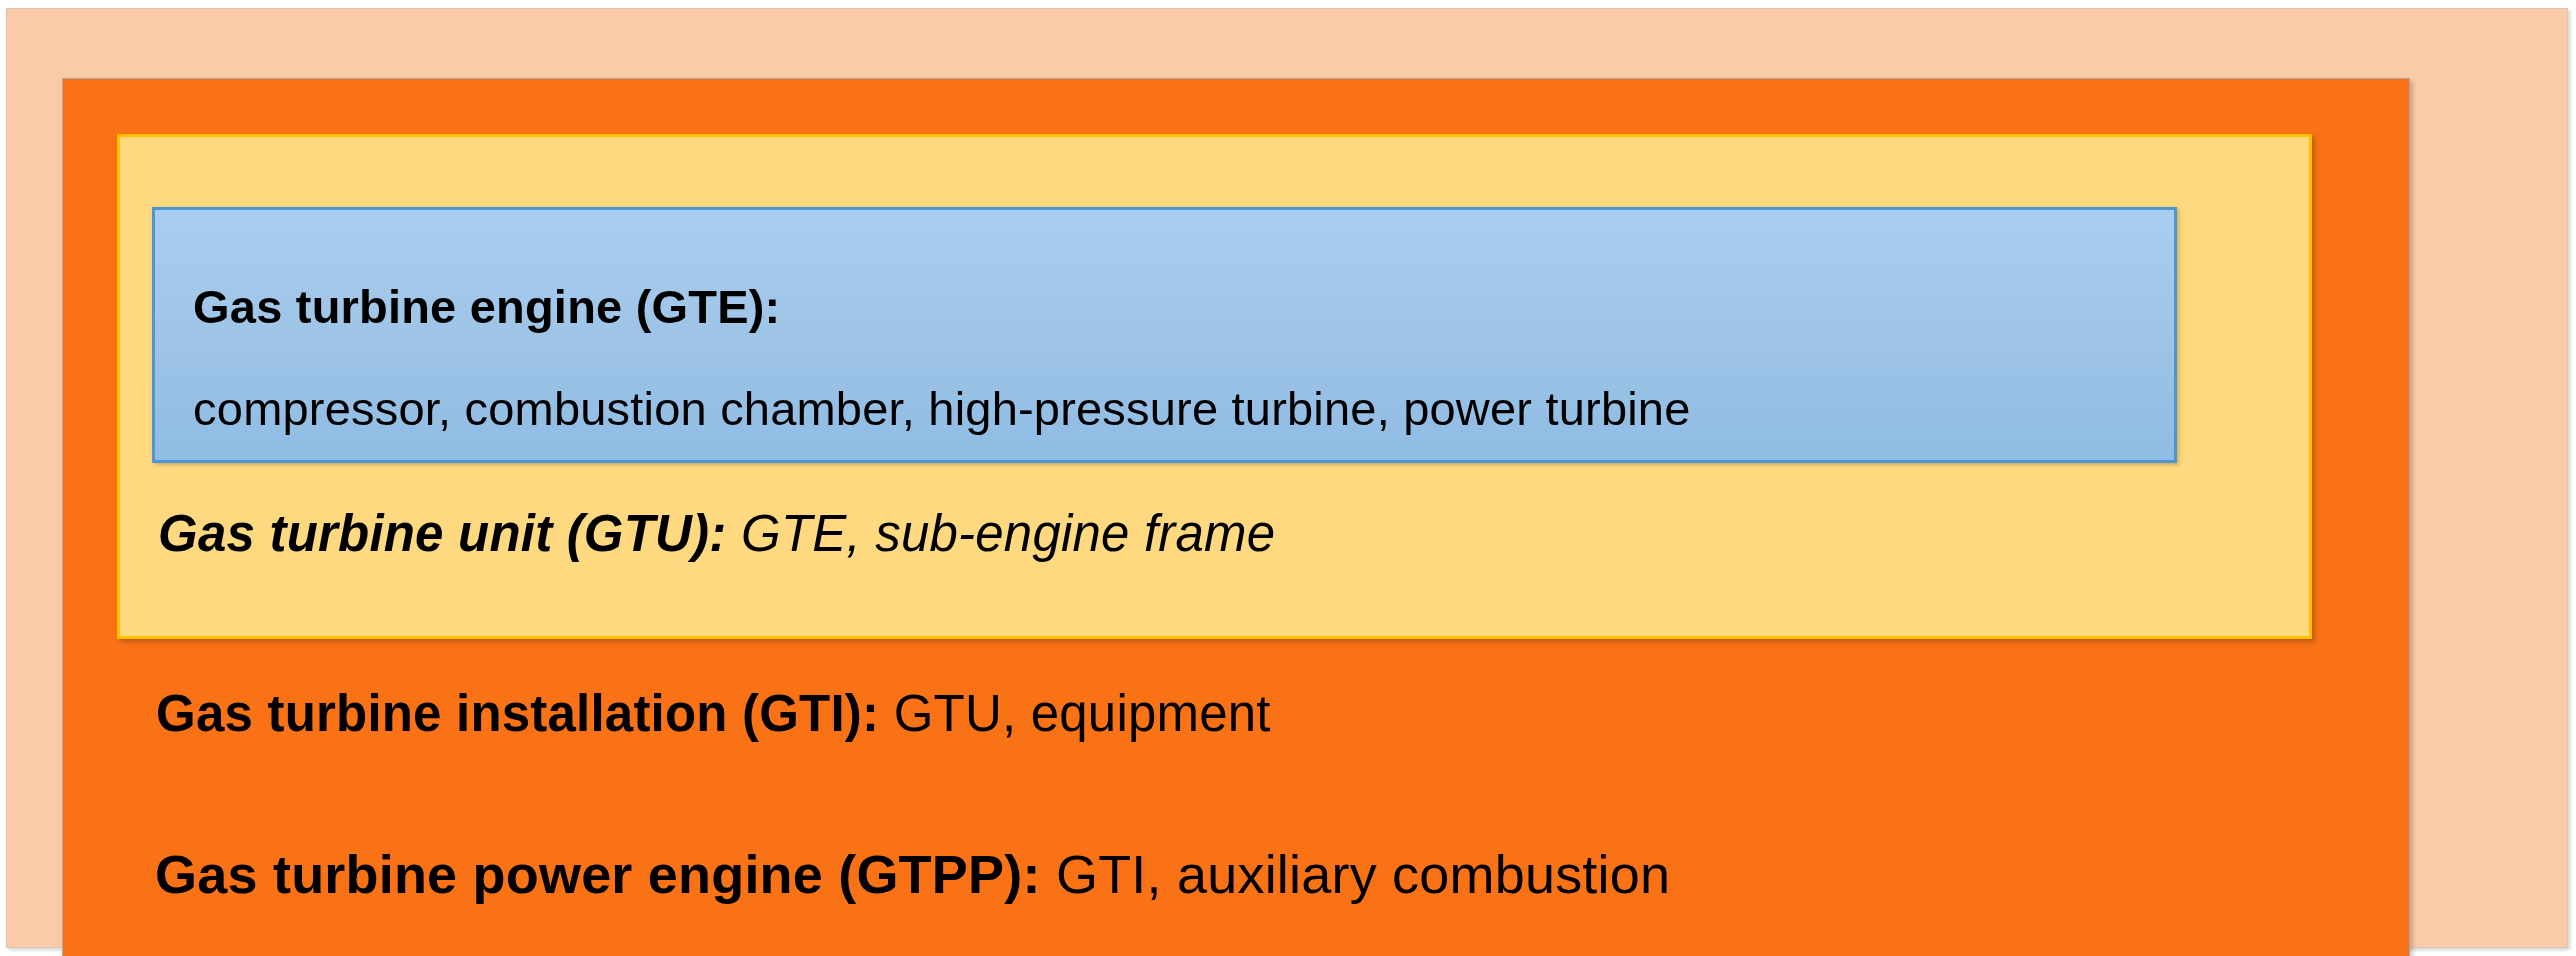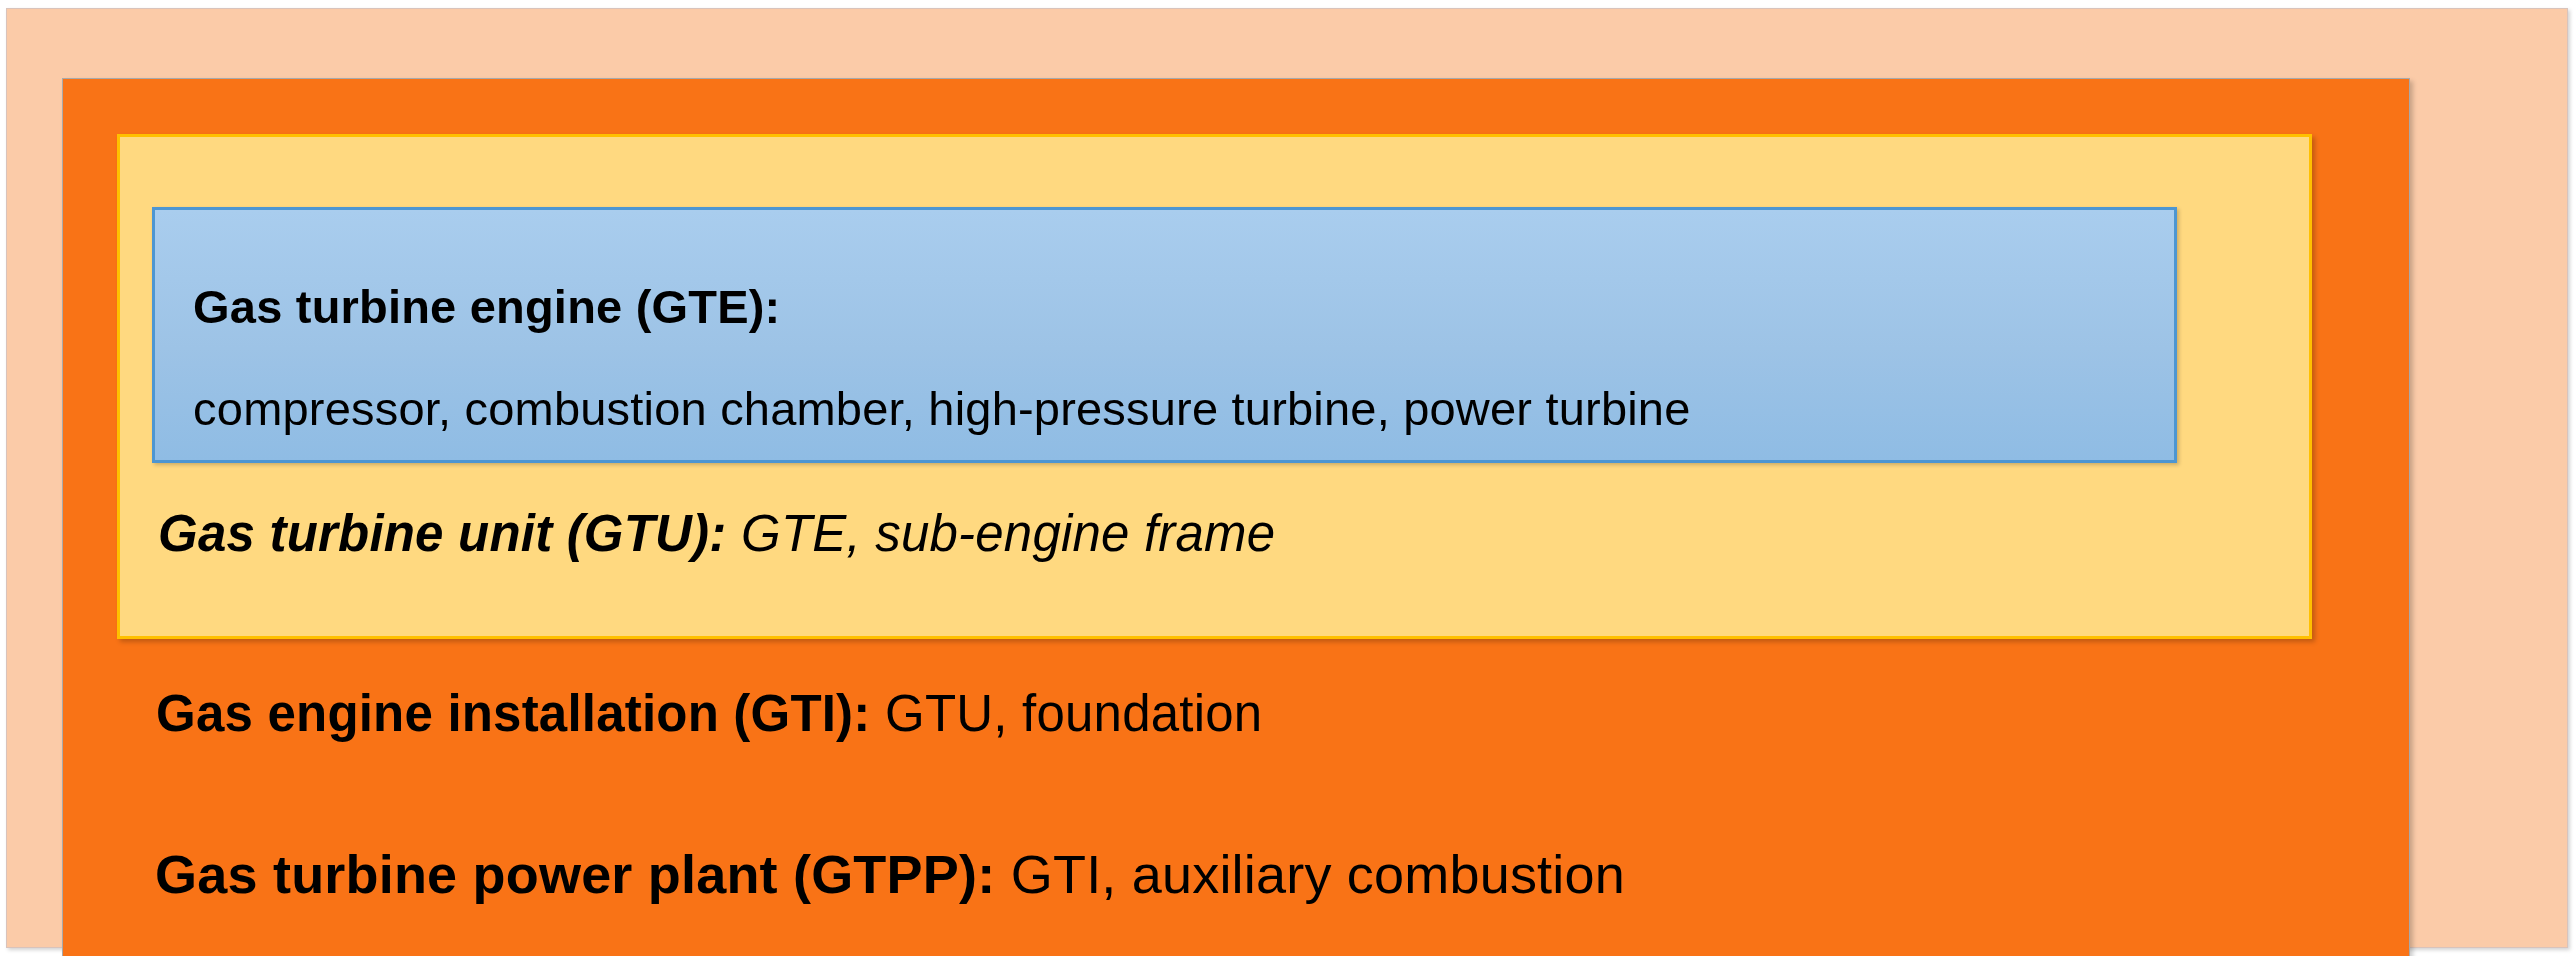--- a/index.html
+++ b/index.html
@@ -136,20 +136,20 @@
         <div class="gte-box">
           <div class="txt gte-text">
             <span class="line1">Gas turbine engine (GTE):</span>
             <span class="line2">compressor, combustion chamber, high-pressure turbine, power turbine</span>
           </div>
         </div>
 
         <div class="txt gtu-text"><b>Gas turbine unit (GTU):</b><span class="word-space"> </span><span>GTE, sub-engine frame</span></div>
       </div>
 
-      <div class="txt gti-text"><b>Gas engine installation (GTI):</b><span class="word-space"> </span><span>GTU, foundation</span></div>
+      <div class="txt gti-text"><b>Gas turbine installation (GTI):</b><span class="word-space"> </span><span>GTU, equipment</span></div>
     </div>
 
-    <div class="txt gtpp-text"><b>Gas turbine power plant (GTPP):</b><span class="word-space"> </span><span>GTI, auxiliary combustion</span></div>
+    <div class="txt gtpp-text"><b>Gas turbine power engine (GTPP):</b><span class="word-space"> </span><span>GTI, auxiliary combustion</span></div>
   </div>
 
 </div>
 
 
 </body></html>

